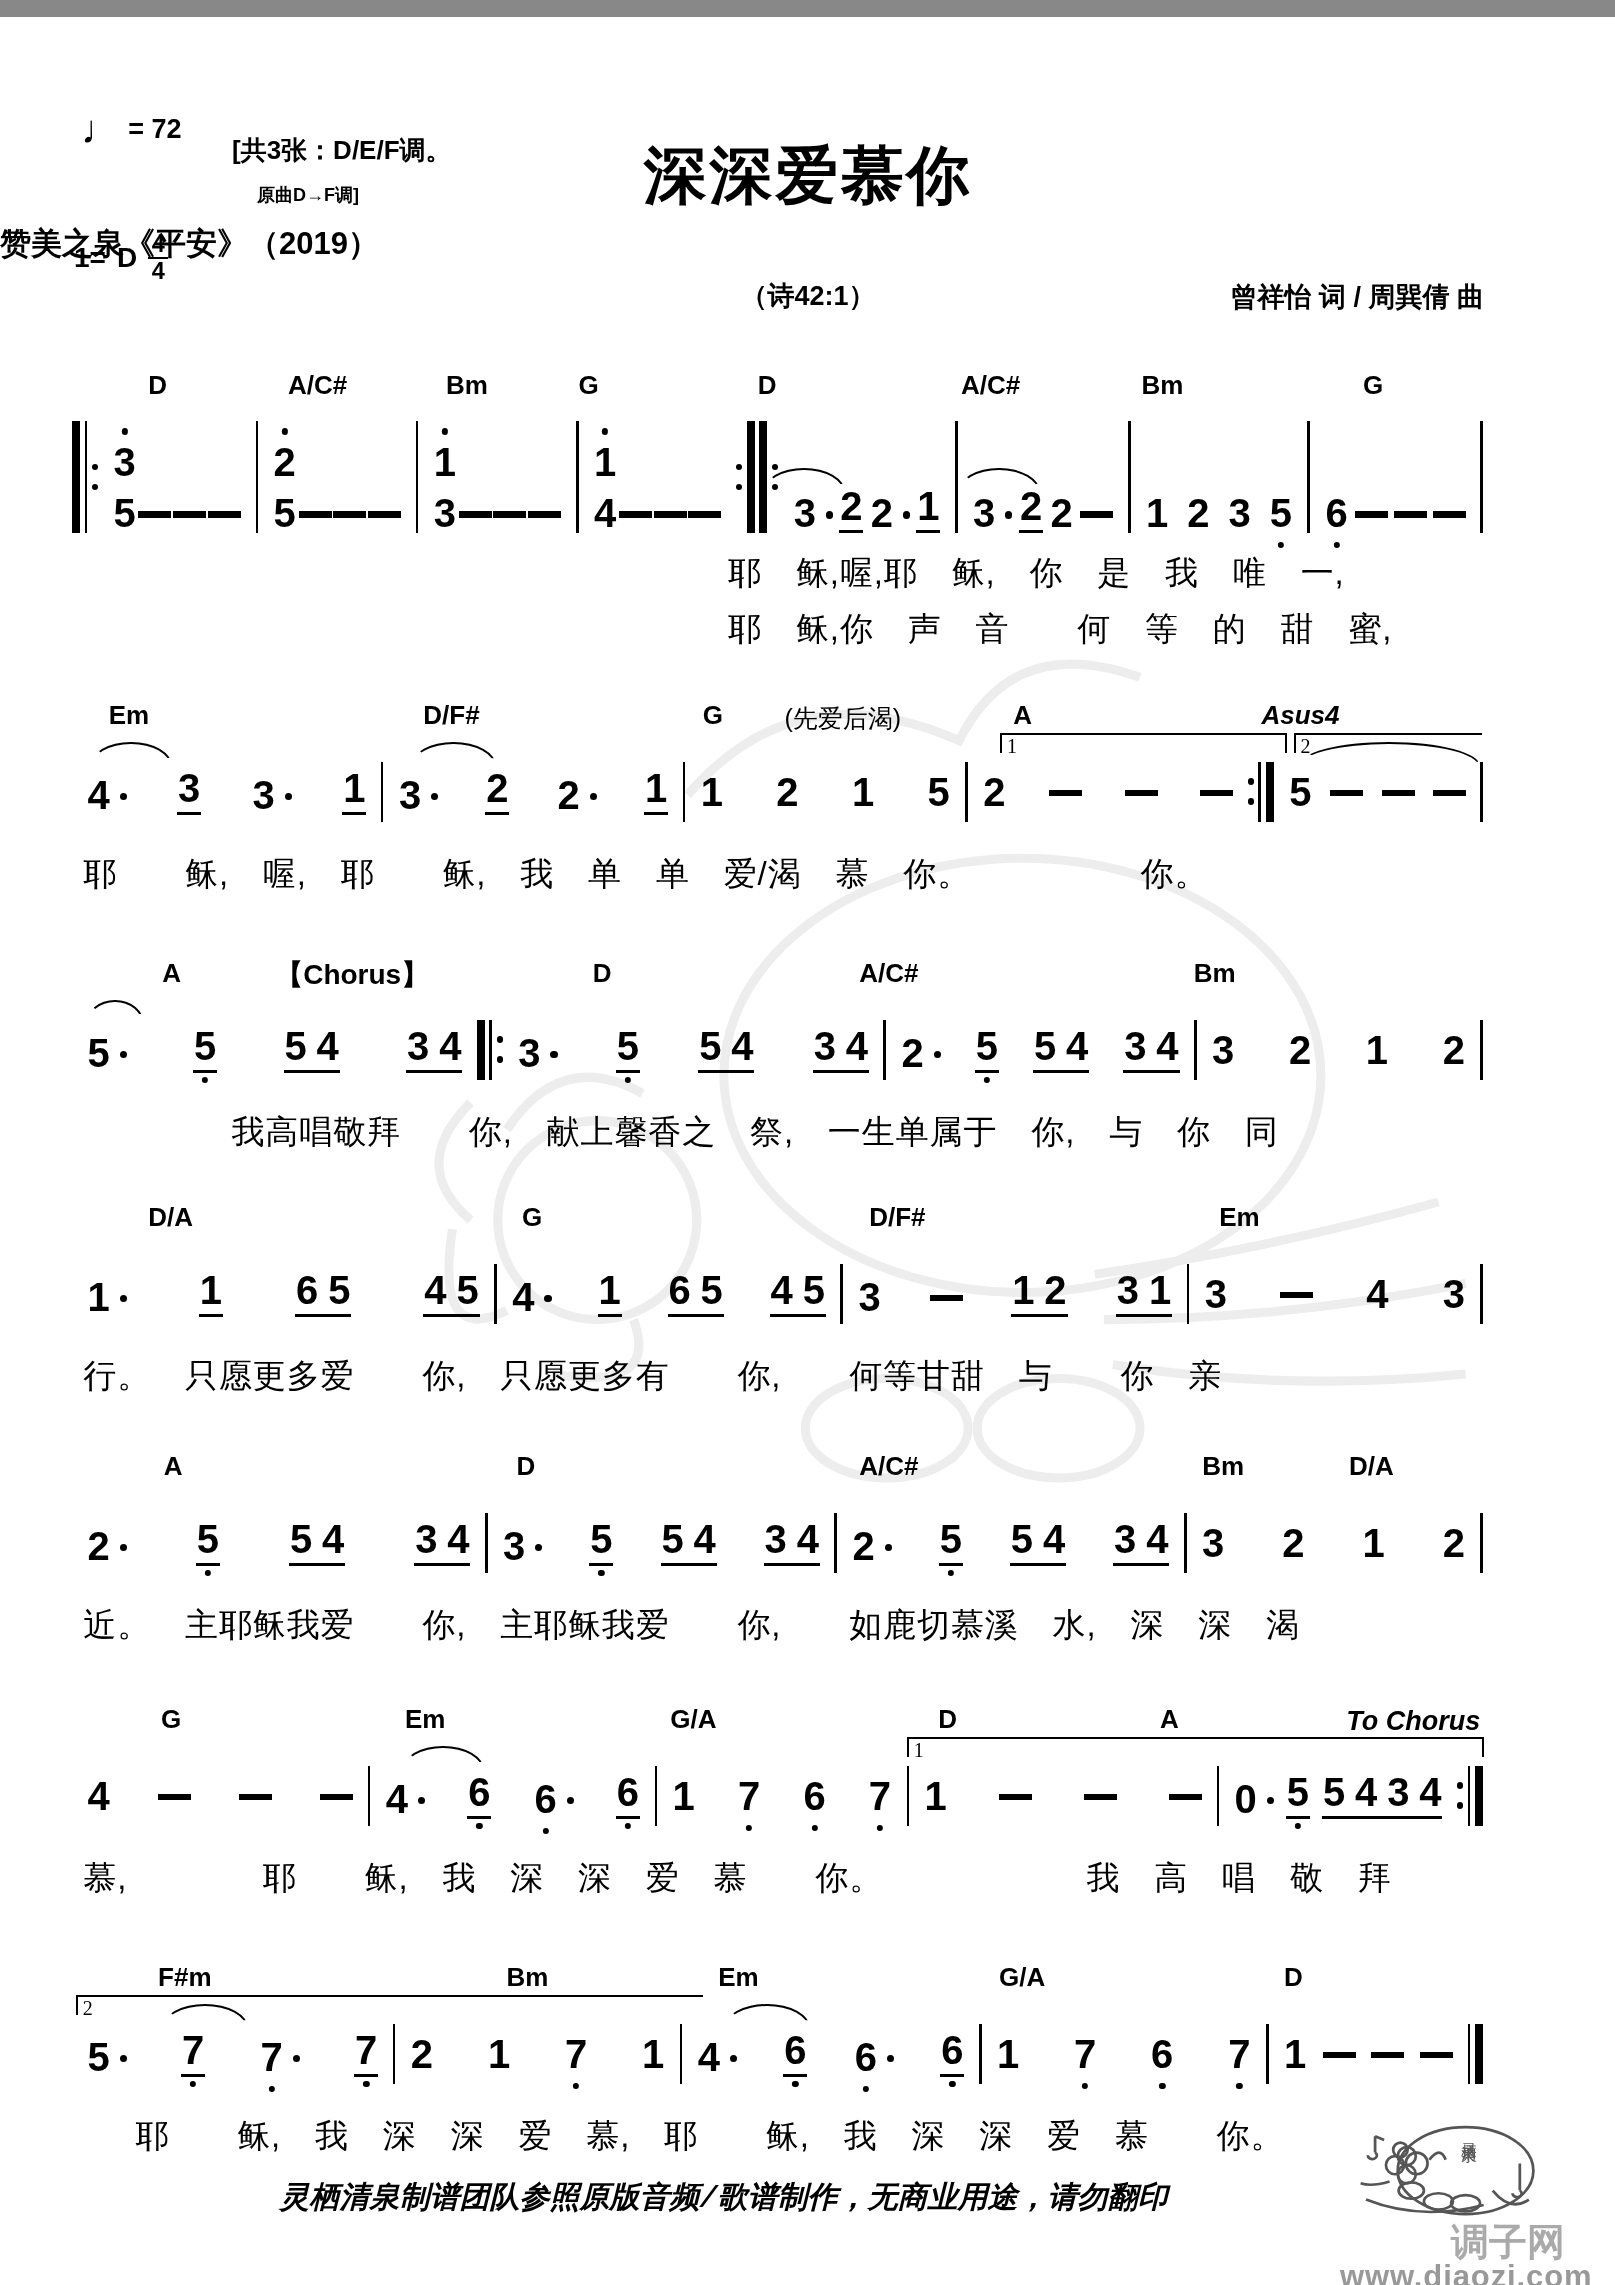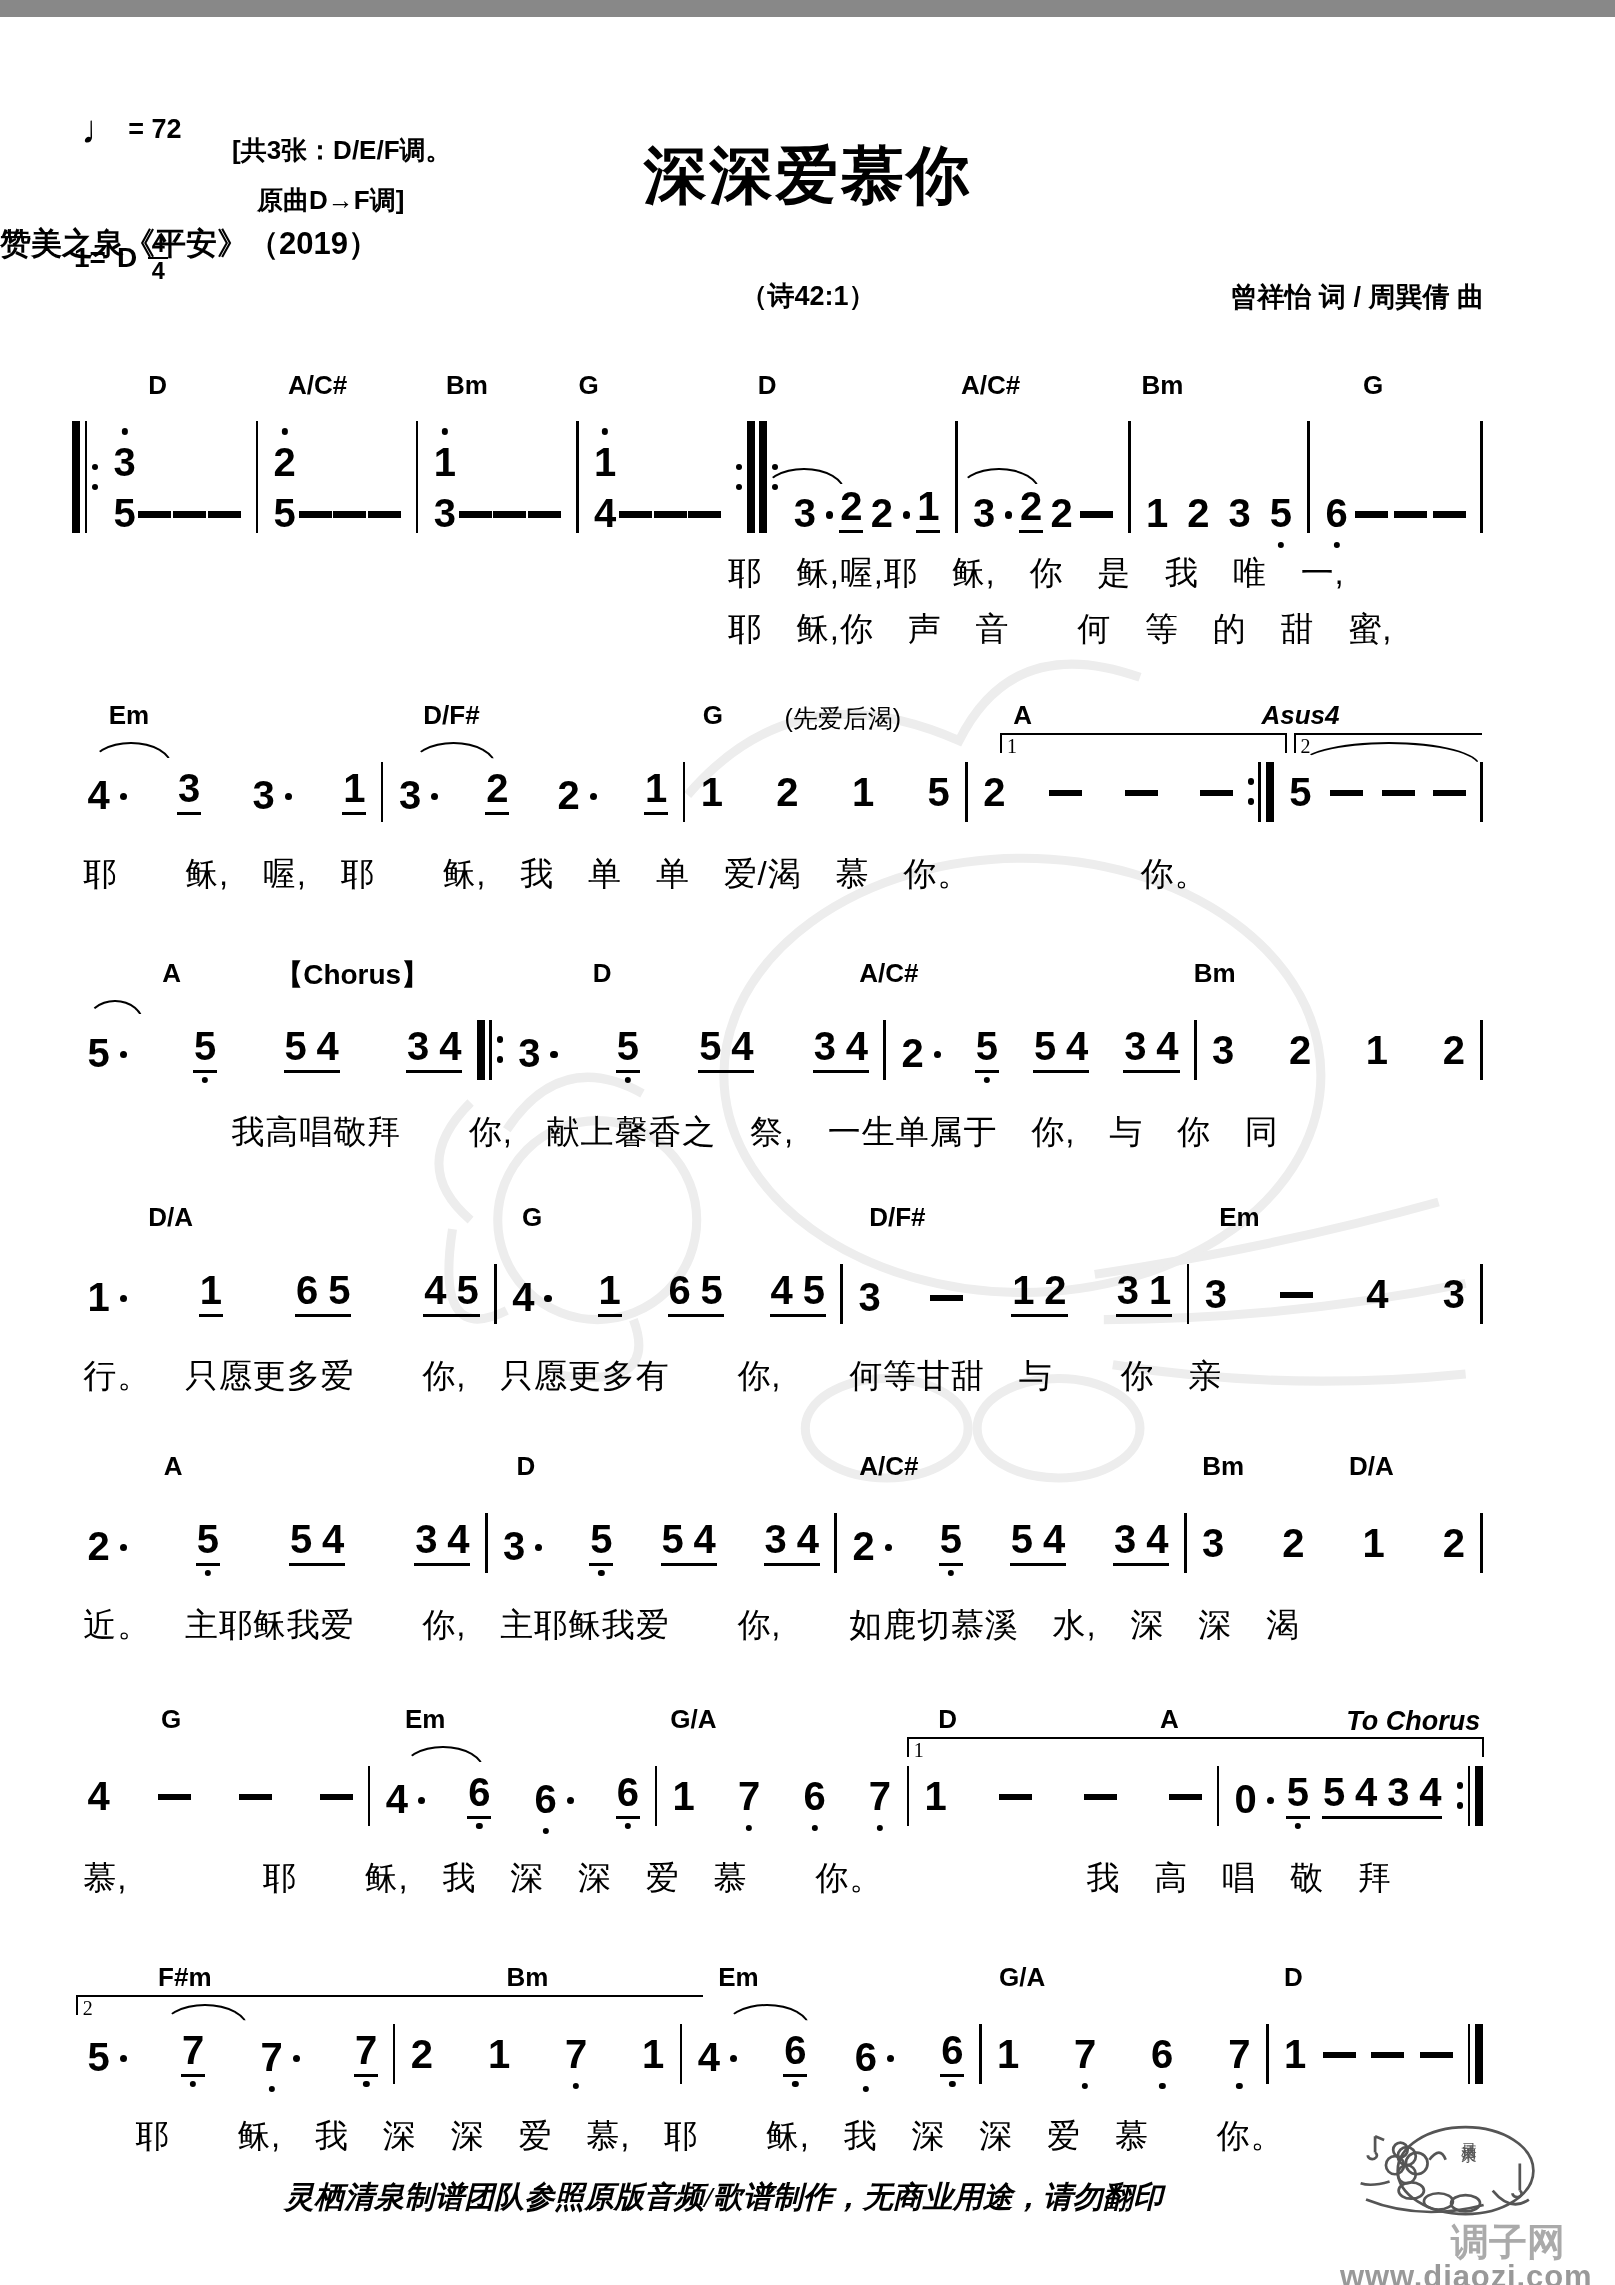--- a/index.html
+++ b/index.html
@@ -2,21 +2,21 @@
 <html style="font-size:14.5px"><head>
 <meta charset="utf-8">
 <style>
   html,body{margin:0;padding:0;background:#888;}
   .page{position:relative;width:1616px;height:2285px;background:#ffffff;color:#000;
         font-family:"Liberation Sans","DejaVu Sans",sans-serif;overflow:hidden;margin:17px auto;}
   
   .tempo{position:absolute;left:81px;top:90px;font-size:27px;font-weight:700;}
   .tempo .qnote{font-size:40px;font-weight:400;margin-right:7.2px;vertical-align:-5.4px;}
   .hnote1{position:absolute;left:232px;top:116px;font-size:26px;font-weight:700;}
-  .hnote2{position:absolute;left:257px;top:166px;font-size:26px;font-weight:700;}
+  .hnote2{position:absolute;left:257px;top:166px;font-size:18px;font-weight:700;}
   .keysig{position:absolute;left:74px;top:215px;font-size:28px;font-weight:700;display:flex;align-items:center;gap:11px;}
   .frac{display:inline-flex;flex-direction:column;align-items:center;font-size:23.5px;line-height:1.05;font-weight:700;}
   .frac .num{border-bottom:2.7px solid #000;padding:0 3.6px;}
   .title{position:absolute;left:0;top:116px;width:100%;text-align:center;font-size:63px;font-weight:800;letter-spacing:2.7px;}
   .subtitle{position:absolute;left:0;top:206px;width:100%;text-align:left;font-size:31px;font-weight:600;}
   .scripture{position:absolute;left:0;top:261px;width:100%;text-align:center;font-size:27px;font-weight:600;}
   .credits{position:absolute;right:132px;top:262px;font-size:27px;font-weight:600;}
   
   .system{position:absolute;left:72px;width:1411px;height:280px;}
   .chord{position:absolute;top:0;font-size:26px;font-weight:600;white-space:nowrap;}
@@ -45,21 +45,21 @@
   .tall .bline{height:112px;}
   .bline.thin{width:2.7px;}
   .bline.thick{width:8.1px;}
   .bardots{display:flex;flex-direction:column;gap:13.6px;justify-content:center;}
   .bdot{width:6.3px;height:6.3px;border-radius:50%;background:#000;}
   .slur{position:absolute;height:20px;border:2.7px solid transparent;border-top:2.7px solid #000;
         border-radius:50%/100% 100% 0 0;}
   .lyric{position:absolute;font-size:33px;white-space:nowrap;letter-spacing:0.9px;font-weight:500;}
   
   .notice{position:absolute;left:0;top:2160px;width:1447px;text-align:center;
-          font-family:Liberation Serif, serif;font-style:italic;font-weight:700;font-size:30px;}
+          font-family:Liberation Mono, monospace;font-style:italic;font-weight:700;font-size:30px;}
   .sitename{position:absolute;right:51px;top:2200px;font-size:38px;font-weight:800;color:#aaa;}
   .siteurl{position:absolute;right:23.5px;top:2242px;font-size:31px;font-weight:800;color:#999;letter-spacing:0.9px;text-align:center;}
   .logo{position:absolute;left:1357px;top:2101px;}
   .logotext{position:absolute;left:1458px;top:2113px;writing-mode:vertical-rl;font-size:15.4px;color:#555;letter-spacing:1.8px;}
   .watermark{position:absolute;left:0;top:0;pointer-events:none;}
 </style>
 </head>
 <body>
 
 <div class="page">

